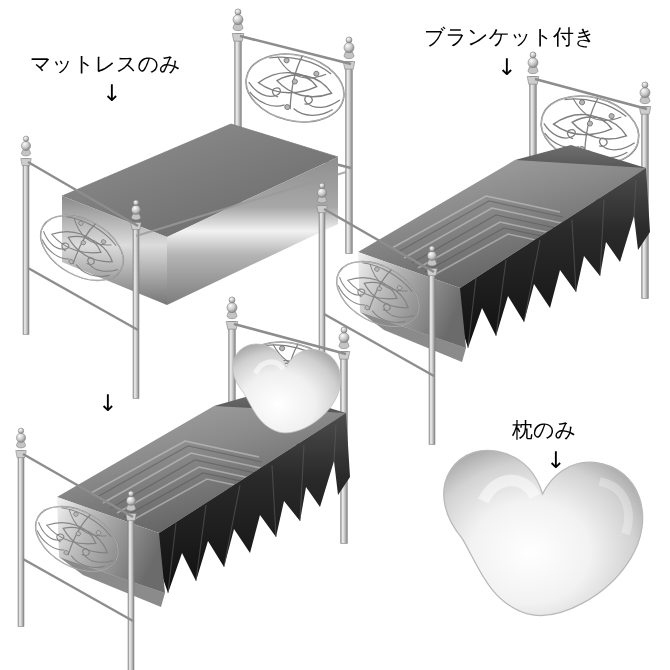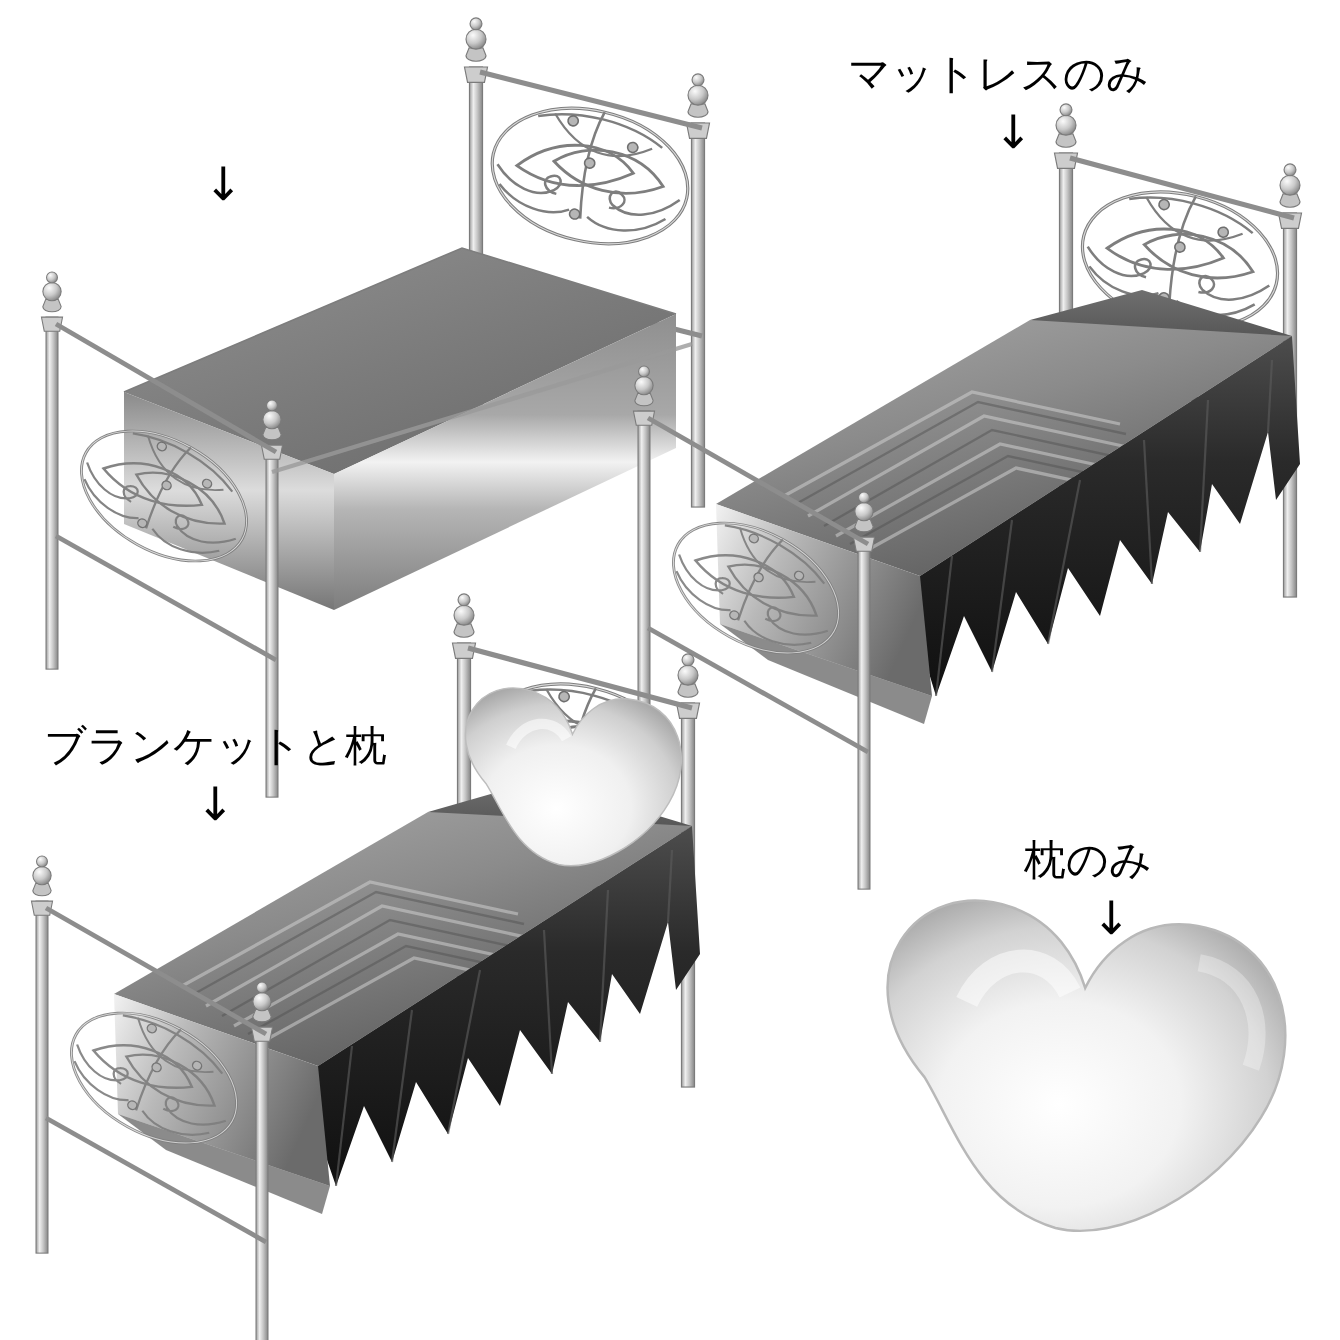--- a/index.html
+++ b/index.html
@@ -315,24 +315,24 @@
                C-14,-83 -4,-64 0,-48
                C10,-66 30,-82 56,-78
                C104,-70 116,-16 88,24
                C62,62 10,86 -22,76
                C-62,62 -72,20 -86,-6 Z" fill="url(#gPillow)" stroke="#b8b8b8" stroke-width="1.3"></path>
       <path d="M-62,-44 C-48,-70 -18,-70 -8,-46" fill="none" stroke="#ffffff" stroke-width="12" opacity="0.5"></path>
       <path d="M60,-58 C86,-52 94,-26 84,-2" fill="none" stroke="#ffffff" stroke-width="9" opacity="0.3"></path>
     </g>
   </svg>
 
+  <div class="label" style="left:30px;top:53px;">マットレスのみ</div>
   <div class="arrow" style="left:102px;top:82px;">↓</div>
 
-  <div class="label" style="left:424px;top:26px;">マットレスのみ</div>
+  <div class="label" style="left:424px;top:26px;">ブランケット付き</div>
   <div class="arrow" style="left:497px;top:56px;">↓</div>
 
-  <div class="label" style="left:22px;top:362px;">ブランケットと枕</div>
   <div class="arrow" style="left:98px;top:392px;">↓</div>
 
   <div class="label" style="left:512px;top:419px;text-align:center;">枕のみ</div>
   <div class="arrow" style="left:546px;top:449px;">↓</div>
 
 </div>
 
 </body></html>

